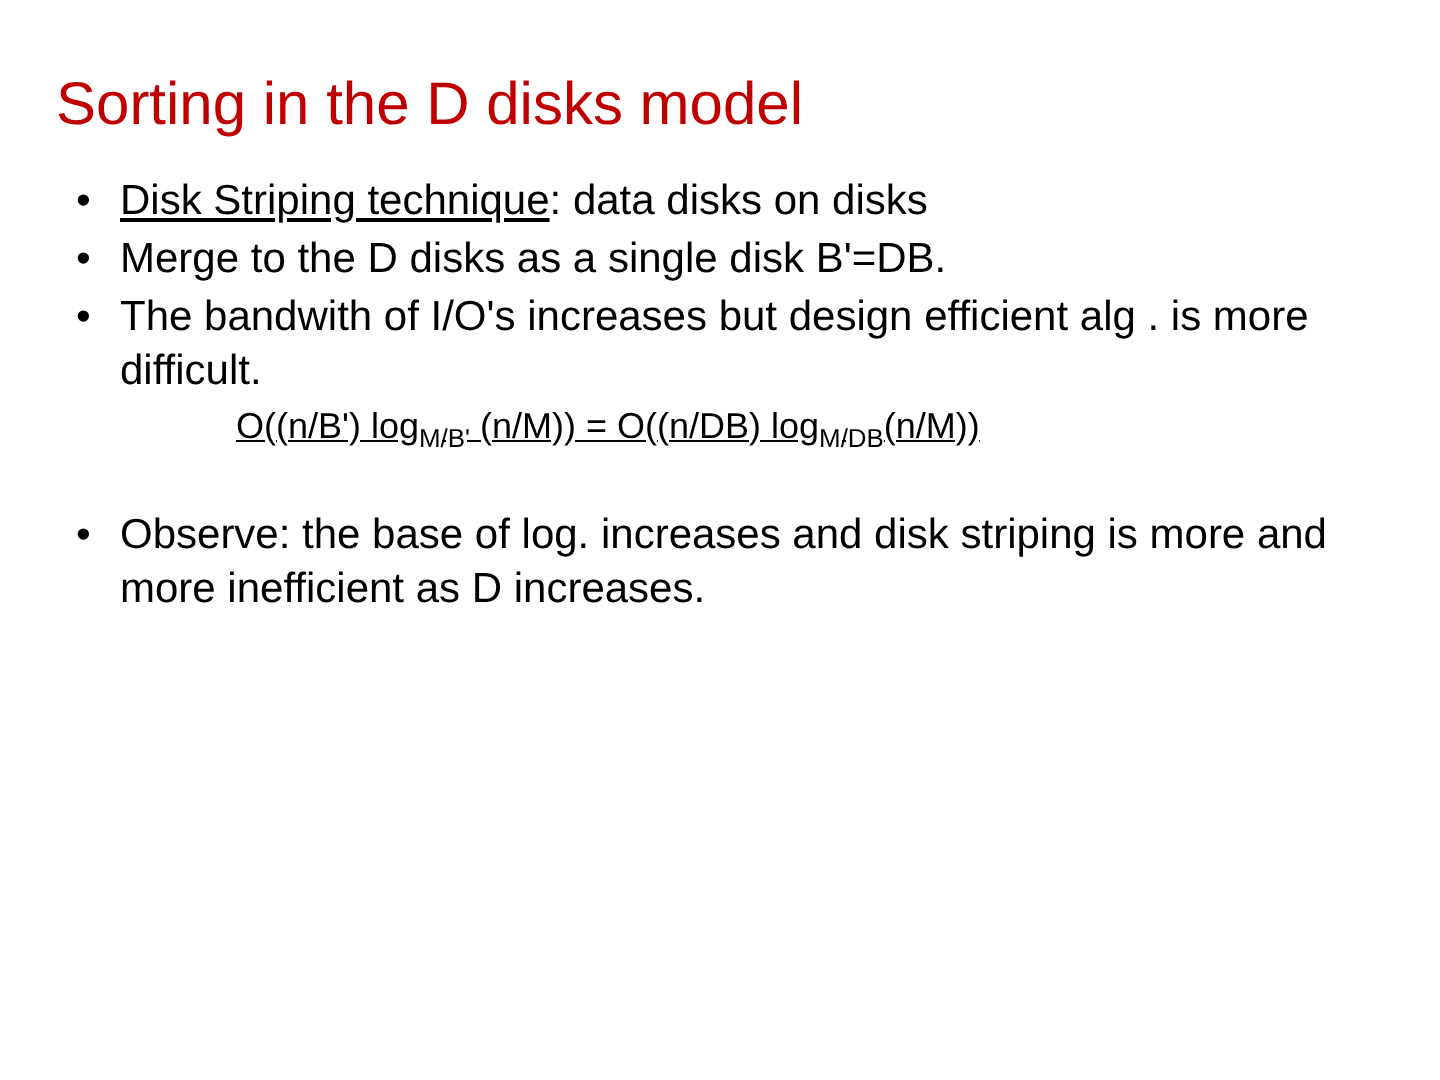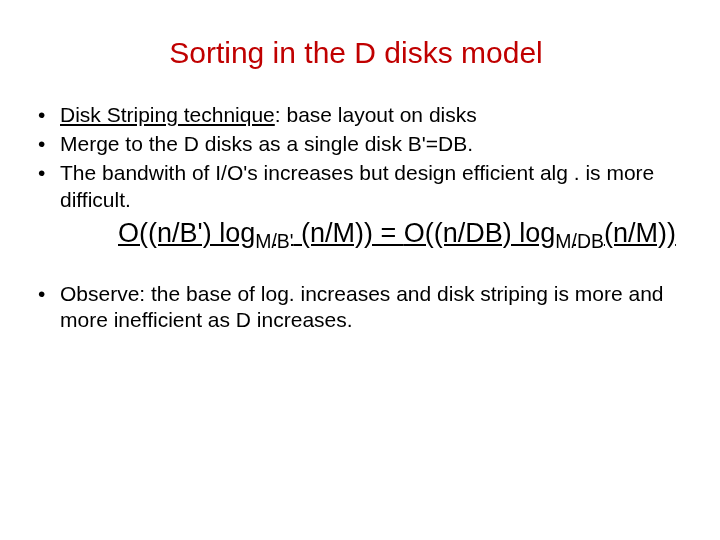--- a/index.html
+++ b/index.html
@@ -12,24 +12,23 @@
     color: #000;
     overflow: hidden;
   }
   .slide {
     box-sizing: border-box;
     width: 720px;
     height: 540px;
     padding: 28px 36px 28px 28px;
   }
   .title {
-    text-align: center;
     font-size: 30px;
     color: #c00000;
-    margin: 8px 0 32px 0;
+    margin: 8px 0 18px 0;
     font-weight: normal;
   }
   ul.bullets {
     list-style: none;
     margin: 0;
     padding: 0 8px 0 8px;
   }
   ul.bullets > li {
     position: relative;
     font-size: 21px;
@@ -38,21 +37,21 @@
     margin-bottom: 2px;
   }
   ul.bullets > li::before {
     content: "•";
     position: absolute;
     left: 2px;
     top: 0;
     font-size: 21px;
   }
   .formula-line {
-    font-size: 27px;
+    font-size: 18px;
     line-height: 1.3;
     padding-left: 90px;
     margin-top: 2px;
     margin-bottom: 2px;
   }
   .sub {
     font-size: 0.72em;
     vertical-align: sub;
     line-height: 0;
   }
@@ -63,21 +62,21 @@
 </style>
 </head>
 <body>
 
 <div class="slide">
 
   <div class="title">Sorting in the D disks model</div>
 
   <ul class="bullets">
     <li>
-      <span class="underline">Disk Striping technique</span><span>: base layout on disks</span>
+      <span class="underline">Disk Striping technique</span><span>: data disks on disks</span>
     </li>
     <li>
       <span>Merge to the D disks as a single disk B'=DB.</span>
     </li>
     <li>
       <span>The bandwith of I/O's increases but design efficient alg . is more difficult.</span>
     </li>
   </ul>
 
   <div class="formula-line">

